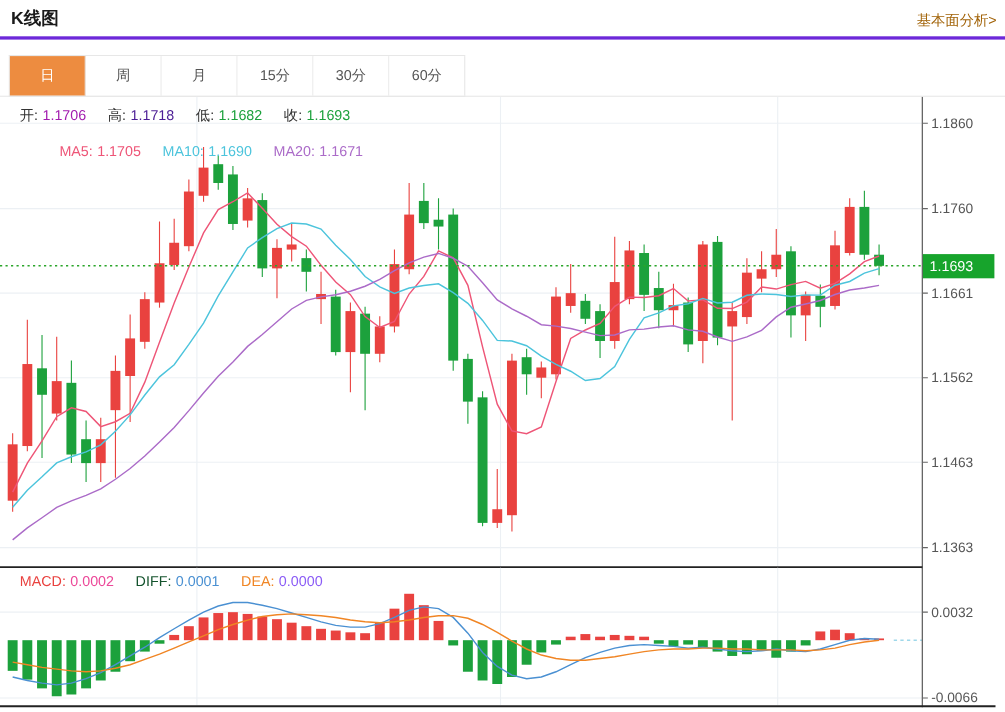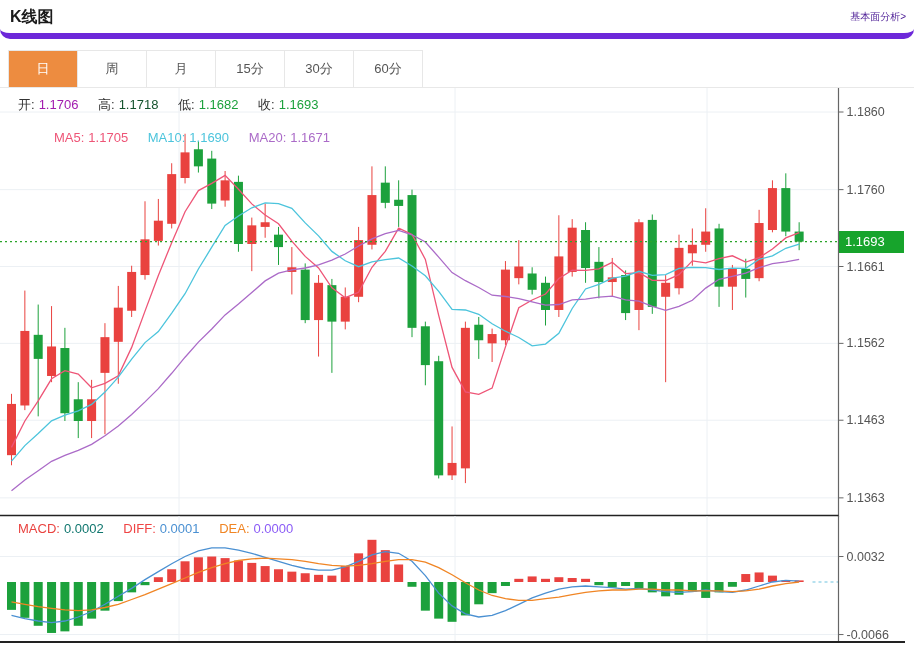--- a/index.html
+++ b/index.html
@@ -1,20 +1,20 @@
 <!DOCTYPE html>
 <html><head>
 <meta charset="utf-8">
 <style>
   html,body{margin:0;padding:0;background:#fff;}
   .app{position:relative;width:914px;height:647px;background:#fff;overflow:hidden;
        font-family:"Liberation Sans","DejaVu Sans",sans-serif;}
-  .hdr{position:absolute;left:0;top:0;width:914px;height:33px;border-bottom:6px solid #6d28d9;border-radius:10px;}
+  .hdr{position:absolute;left:0;top:0;width:914px;height:33px;border-bottom:3px solid #6d28d9;}
   .title{position:absolute;left:10px;top:7px;font-size:16px;font-weight:bold;color:#1a1a1a;}
-  .analysis{position:absolute;right:8px;top:10px;font-size:10px;color:#4c1d95;cursor:pointer;}
+  .analysis{position:absolute;right:8px;top:10px;font-size:13px;color:#a16207;cursor:pointer;}
   .tabs{position:absolute;left:8px;top:50px;display:flex;border:1px solid #e7e7e7;border-right:none;}
   .tab{width:69px;height:36px;line-height:36px;text-align:center;font-size:13px;color:#555;
        background:#fff;border:none;border-right:1px solid #e7e7e7;cursor:pointer;padding:0;
        font-family:inherit;}
   .tab.active{background:#ed8c40;color:#fff;}
   .tabline{position:absolute;left:0;top:87px;width:914px;height:1px;background:#e8e8e8;}
   .legend-row{position:absolute;left:18px;font-size:13px;white-space:nowrap;z-index:5;}
   .legend-row span{margin-right:4px;}
   .legend-row .gap{margin-right:16px;}
   .lab{color:#333;}
@@ -37,21 +37,21 @@
       <button class="tab">周</button>
       <button class="tab">月</button>
       <button class="tab">15分</button>
       <button class="tab">30分</button>
       <button class="tab">60分</button>
     </div>
   <div class="tabline"></div>
 
   <div class="legend-row" style="top:96px;">
     <span class="lab">开:</span><span class="gap" style="color:#a21caf">1.1706</span>
-    <span class="lab">高:</span><span class="gap" style="color:#14532d">1.1718</span>
+    <span class="lab">高:</span><span class="gap" style="color:#4c1d95">1.1718</span>
     <span class="lab">低:</span><span class="gap" style="color:#1ca13c">1.1682</span>
     <span class="lab">收:</span><span style="color:#1ca13c">1.1693</span>
   </div>
 
   <div class="legend-row" style="top:130px;margin-left:36px;">
     <span style="color:#ee5577">MA5:</span><span class="gap" style="color:#ee5577">1.1705</span>
     <span style="color:#4cc4dc">MA10:</span><span class="gap" style="color:#4cc4dc">1.1690</span>
     <span style="color:#ab6bc8">MA20:</span><span style="color:#ab6bc8">1.1671</span>
   </div>
 
@@ -275,19 +275,19 @@
       <rect x="781.3" y="64.4076" width="9" height="1.5923999999999978" fill="#e9423f"></rect>
       <rect x="794.65" y="64.4076" width="9" height="1.5923999999999978" fill="#e9423f"></rect>
       <line x1="812.5" y1="66" x2="838.5" y2="66" stroke="#9fd8ea" stroke-width="1.3" stroke-dasharray="3,3"></line>
       <polyline points="11.5,99.4 24.85,102.6 38.2,105.0 51.55,106.6 64.9,105.0 78.25,101.0 91.6,95.5 104.95,88.3 118.3,80.3 131.64999999999998,72.4 145,63.6 158.35,55.6 171.7,47.7 185.04999999999998,40.5 198.4,34.9 211.75,31.8 225.1,31.8 238.45,34.2 251.79999999999998,37.3 265.15,41.3 278.5,45.3 291.84999999999997,49.3 305.2,52.5 318.55,54.1 331.9,54.1 345.25,50.9 358.59999999999997,45.3 371.95,38.9 385.3,35.7 398.65,37.3 412,45.3 425.34999999999997,59.6 438.7,77.1 452.05,89.9 465.4,97.8 478.75,101.0 492.09999999999997,99.4 505.45,94.7 518.8,88.3 532.15,81.9 545.5,77.1 558.85,73.2 572.1999999999999,70.8 585.55,70.0 598.9,70.8 612.25,71.6 625.6,73.2 638.9499999999999,72.4 652.3,74.0 665.65,75.6 679,76.4 692.35,75.6 705.6999999999999,74.0 719.05,75.6 732.4,76.4 745.75,74.0 759.1,70.0 772.4499999999999,66.0 785.8,64.4 799.15,65.2" fill="none" stroke="#4a90d2" stroke-width="1.3"></polyline>
       <polyline points="11.5,85.9 24.85,88.3 38.2,90.7 51.55,92.3 64.9,93.9 78.25,94.7 91.6,93.9 104.95,91.5 118.3,88.3 131.64999999999998,83.5 145,78.7 158.35,73.2 171.7,67.6 185.04999999999998,62.0 198.4,56.4 211.75,51.7 225.1,47.7 238.45,44.5 251.79999999999998,42.9 265.15,42.1 278.5,42.9 291.84999999999997,43.7 305.2,45.3 318.55,47.7 331.9,49.3 345.25,50.1 358.59999999999997,49.3 371.95,47.7 385.3,45.3 398.65,43.7 412,43.7 425.34999999999997,46.1 438.7,51.7 452.05,58.8 465.4,66.8 478.75,74.0 492.09999999999997,79.5 505.45,82.7 518.8,84.3 532.15,84.3 545.5,82.7 558.85,81.1 572.1999999999999,78.7 585.55,76.4 598.9,74.8 612.25,74.0 625.6,74.0 638.9499999999999,73.2 652.3,73.2 665.65,74.0 679,74.0 692.35,74.8 705.6999999999999,74.8 719.05,74.8 732.4,75.6 745.75,74.8 759.1,73.2 772.4499999999999,70.0 785.8,67.6 799.15,66.0" fill="none" stroke="#f08524" stroke-width="1.3"></polyline>
       <line x1="838.5" y1="0" x2="838.5" y2="127" stroke="#666666" stroke-width="1.2"></line>
       <line x1="0" y1="126" x2="905" y2="126" stroke="#222222" stroke-width="1.8"></line>
     </svg>
 
   <div class="legend-row" style="top:521px;">
-    <span style="color:#e9423f">MACD:</span><span class="gap" style="color:#0f766e">0.0002</span>
-    <span style="color:#ef4444">DIFF:</span><span class="gap" style="color:#4a90d2">0.0001</span>
+    <span style="color:#e9423f">MACD:</span><span class="gap" style="color:#ec4899">0.0002</span>
+    <span style="color:#14532d">DIFF:</span><span class="gap" style="color:#4a90d2">0.0001</span>
     <span style="color:#f08524">DEA:</span><span style="color:#8b5cf6">0.0000</span>
   </div>
 
   <div class="badge">1.1693</div>
 </div>
 
 </body></html>

